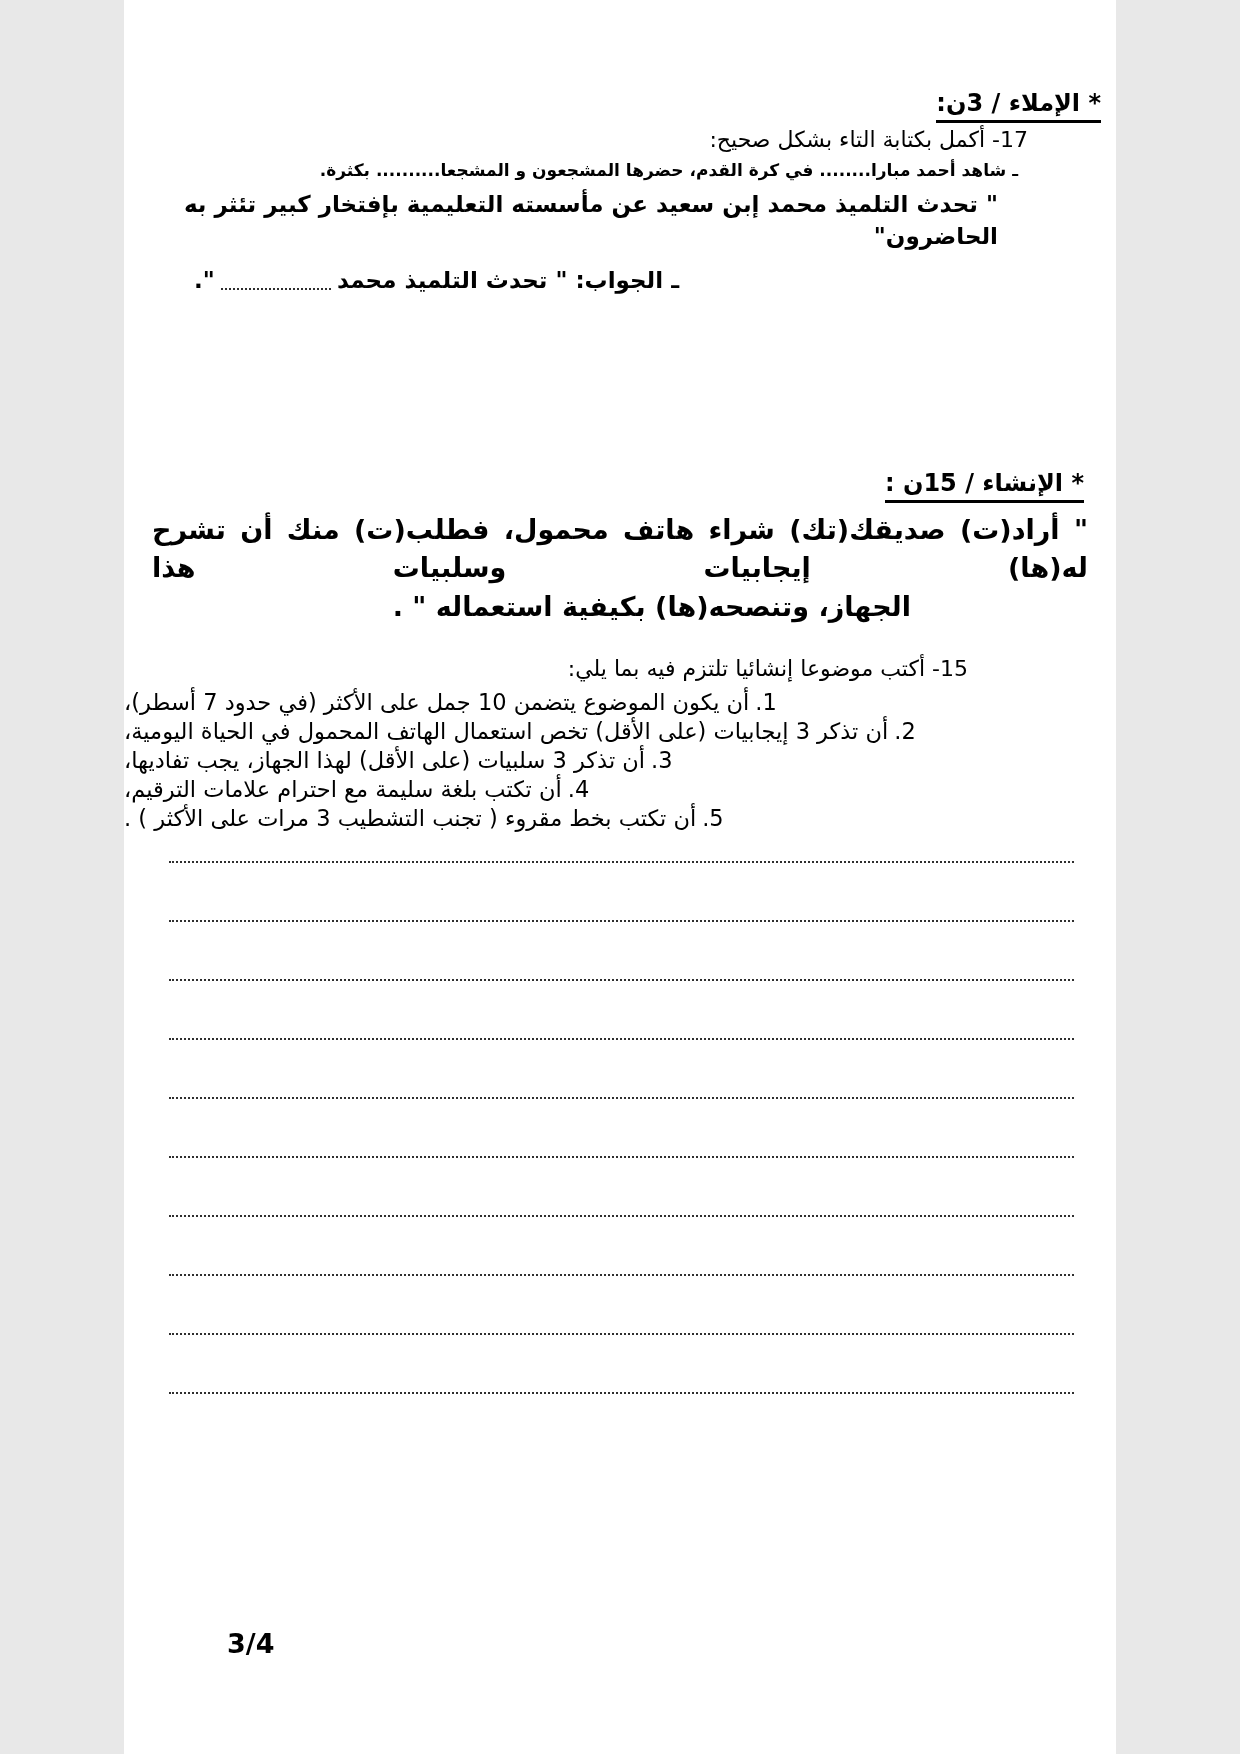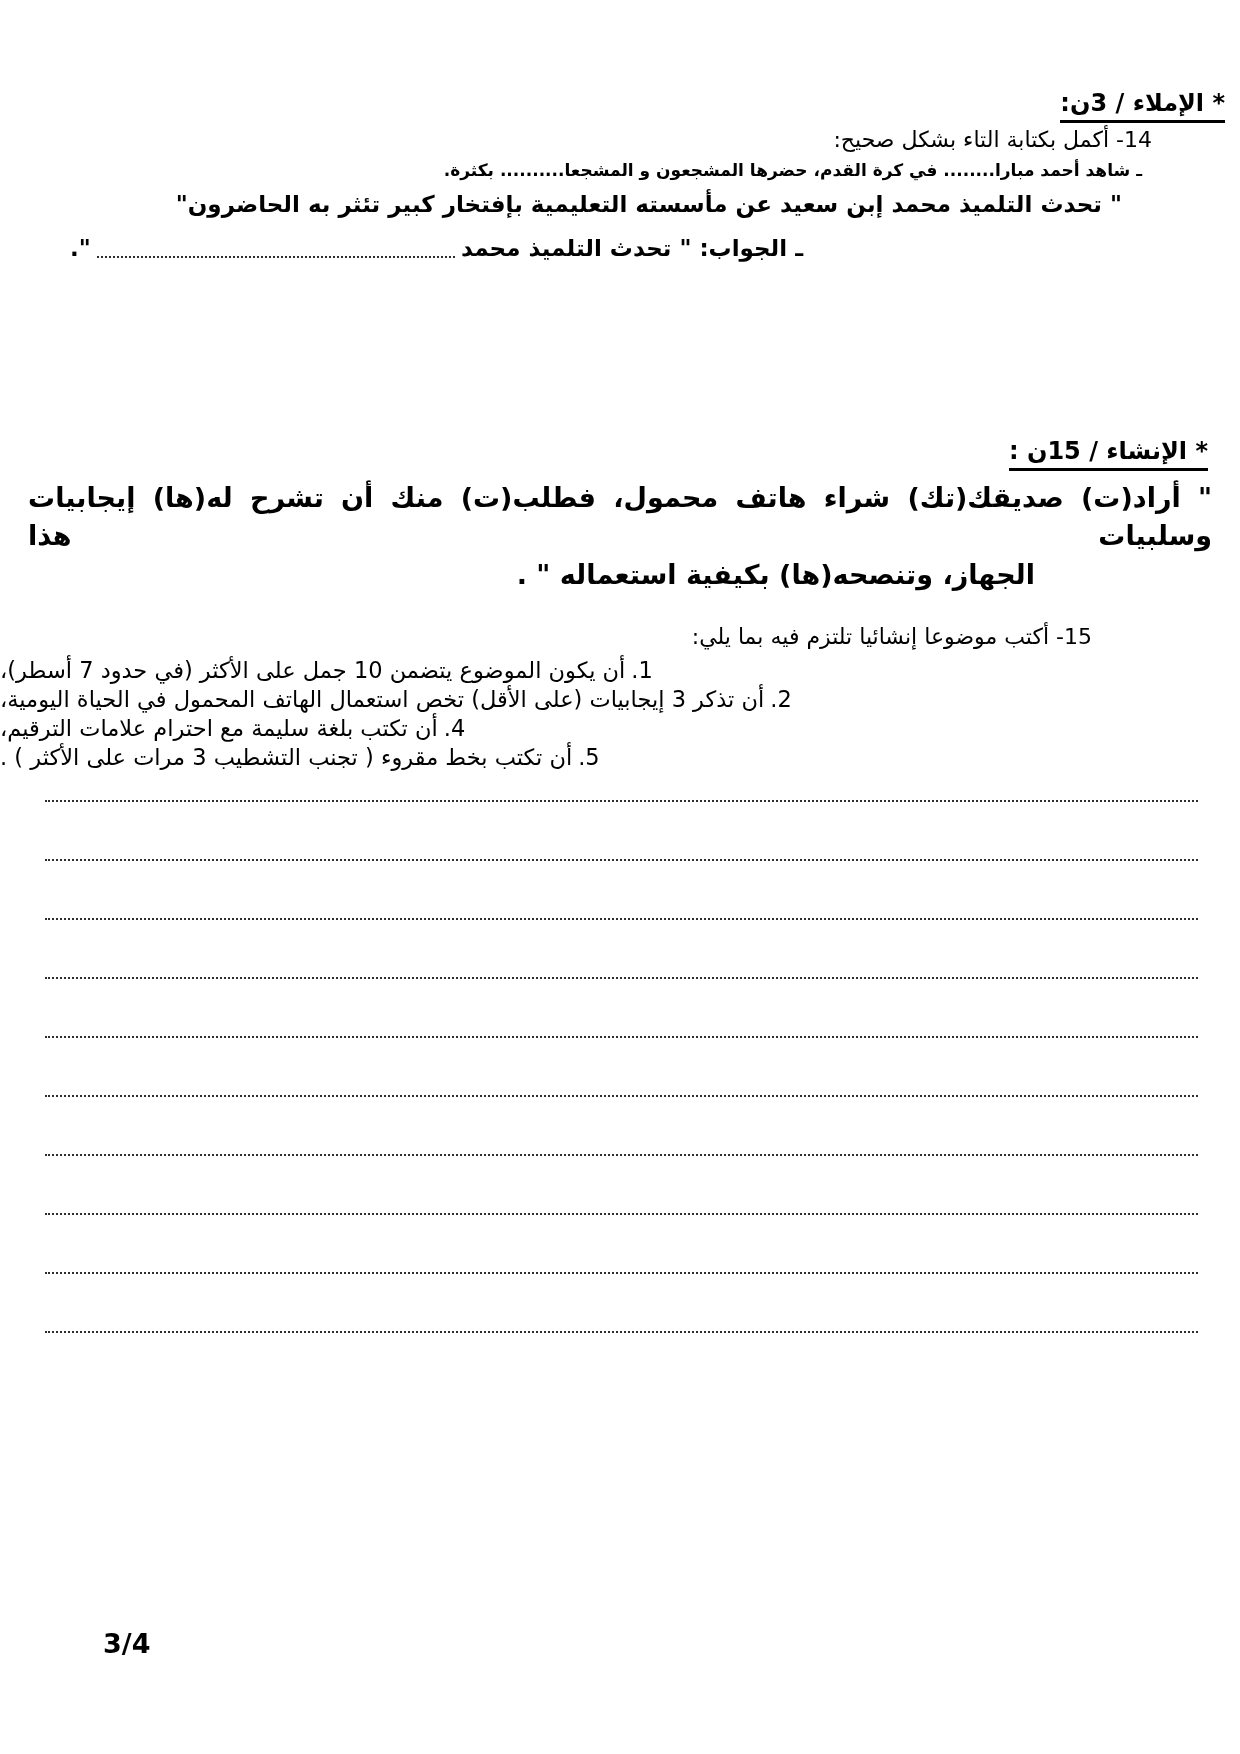--- a/index.html
+++ b/index.html
@@ -1,18 +1,18 @@
 <!DOCTYPE html>
 <html lang="ar" dir="rtl"><head>
 <meta charset="utf-8">
 <style>
   html,body{margin:0;padding:0;background:#e8e8e8;}
   .sheet{
     position:relative;
-    width:1240px;height:1754px;
+    width:992px;height:1754px;
     margin:0 auto;
     background:#ffffff;
     direction:rtl;
     color:#000;
     font-family:"DejaVu Sans",sans-serif;
     overflow:hidden;
     box-sizing:border-box;
     padding-top:88px;
   }
   .heading{
@@ -105,21 +105,21 @@
 </style>
 </head>
 <body>
 
 <div class="sheet">
 
   <div class="heading imla-heading">
     <span class="u">* الإملاء / 3ن:</span>
   </div>
 
-  <div class="q-label q13-label">14- أكمل بكتابة التاء بشكل صحيح:</div>
+  <div class="q-label q13-label">17- أكمل بكتابة التاء بشكل صحيح:</div>
   <div class="q13-line">ـ شاهد أحمد مبارا........ في كرة القدم، حضرها المشجعون و المشجعا.......... بكثرة.</div>
 
   <div class="q14-quote">" تحدث التلميذ محمد إبن سعيد عن مأسسته التعليمية بإفتخار كبير تئثر به الحاضرون"</div>
 
   <div class="q14-answer">
     <span>ـ الجواب: " تحدث التلميذ محمد</span>
     <span class="dots-leader"></span>
     <span>".</span>
   </div>
 
@@ -131,20 +131,23 @@
   <div class="prompt-line2">الجهاز، وتنصحه(ها) بكيفية استعماله " .</div>
 
   <div class="q-label q15-label">15- أكتب موضوعا إنشائيا تلتزم فيه بما يلي:</div>
 
   <div class="req-list">
     <div class="req">
       <span class="req-num">1.</span><span>أن يكون الموضوع يتضمن 10 جمل على الأكثر (في حدود 7 أسطر)،</span>
     </div>
     <div class="req">
       <span class="req-num">2.</span><span>أن تذكر 3 إيجابيات (على الأقل) تخص استعمال الهاتف المحمول في الحياة اليومية،</span>
+    </div>
+    <div class="req">
+      <span class="req-num">3.</span><span>أن تذكر 3 سلبيات (على الأقل) لهذا الجهاز، يجب تفاديها،</span>
     </div>
     <div class="req">
       <span class="req-num">4.</span><span>أن تكتب بلغة سليمة مع احترام علامات الترقيم،</span>
     </div>
     <div class="req">
       <span class="req-num">5.</span><span>أن تكتب بخط مقروء ( تجنب التشطيب 3 مرات على الأكثر ) .</span>
     </div>
   </div>
 
 

